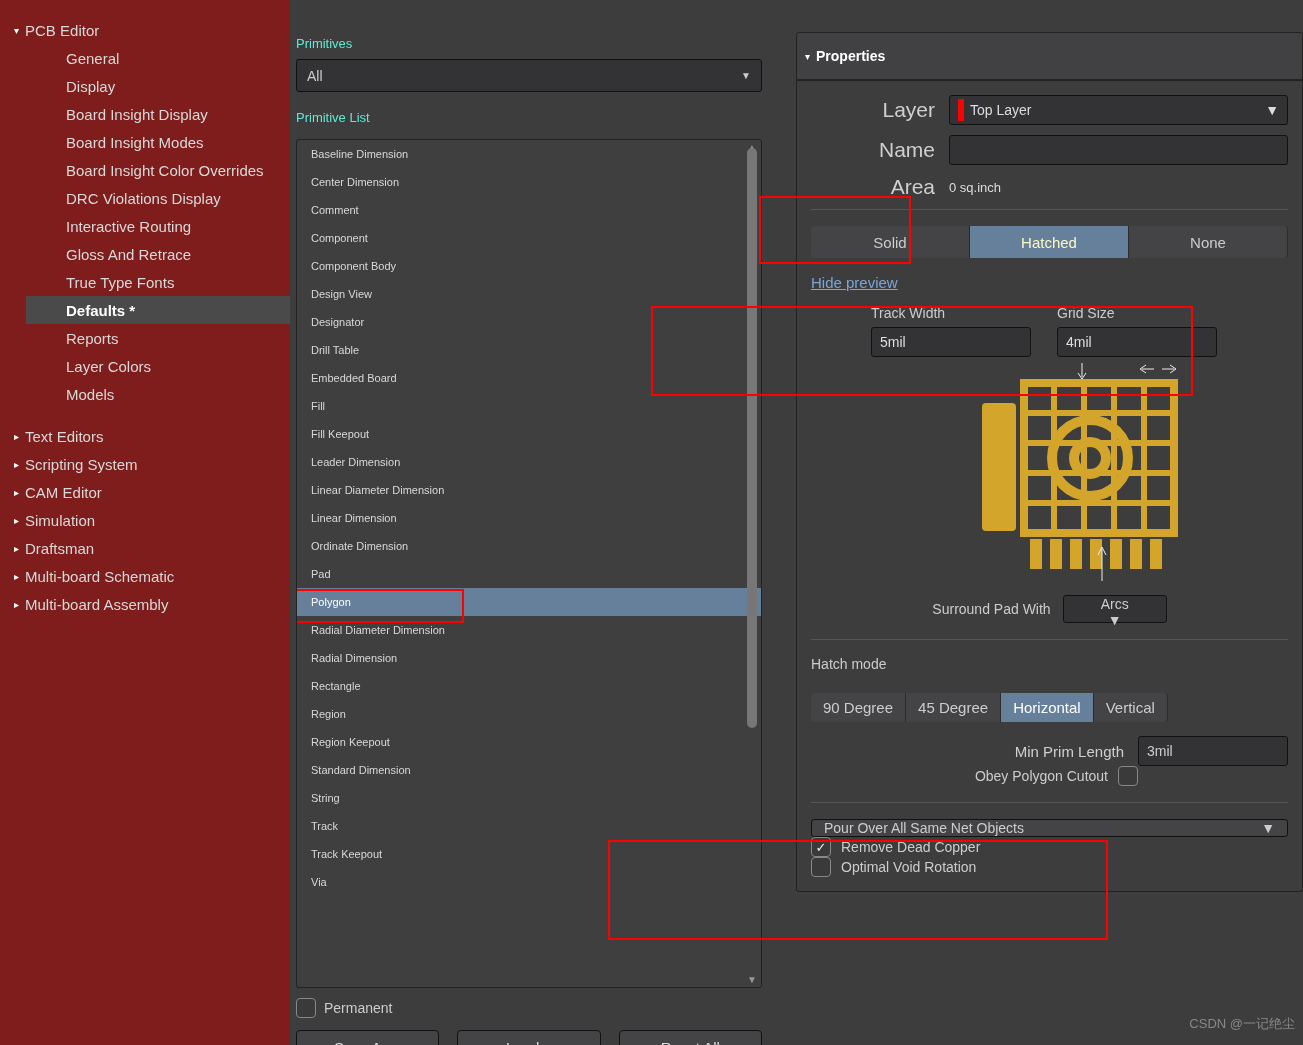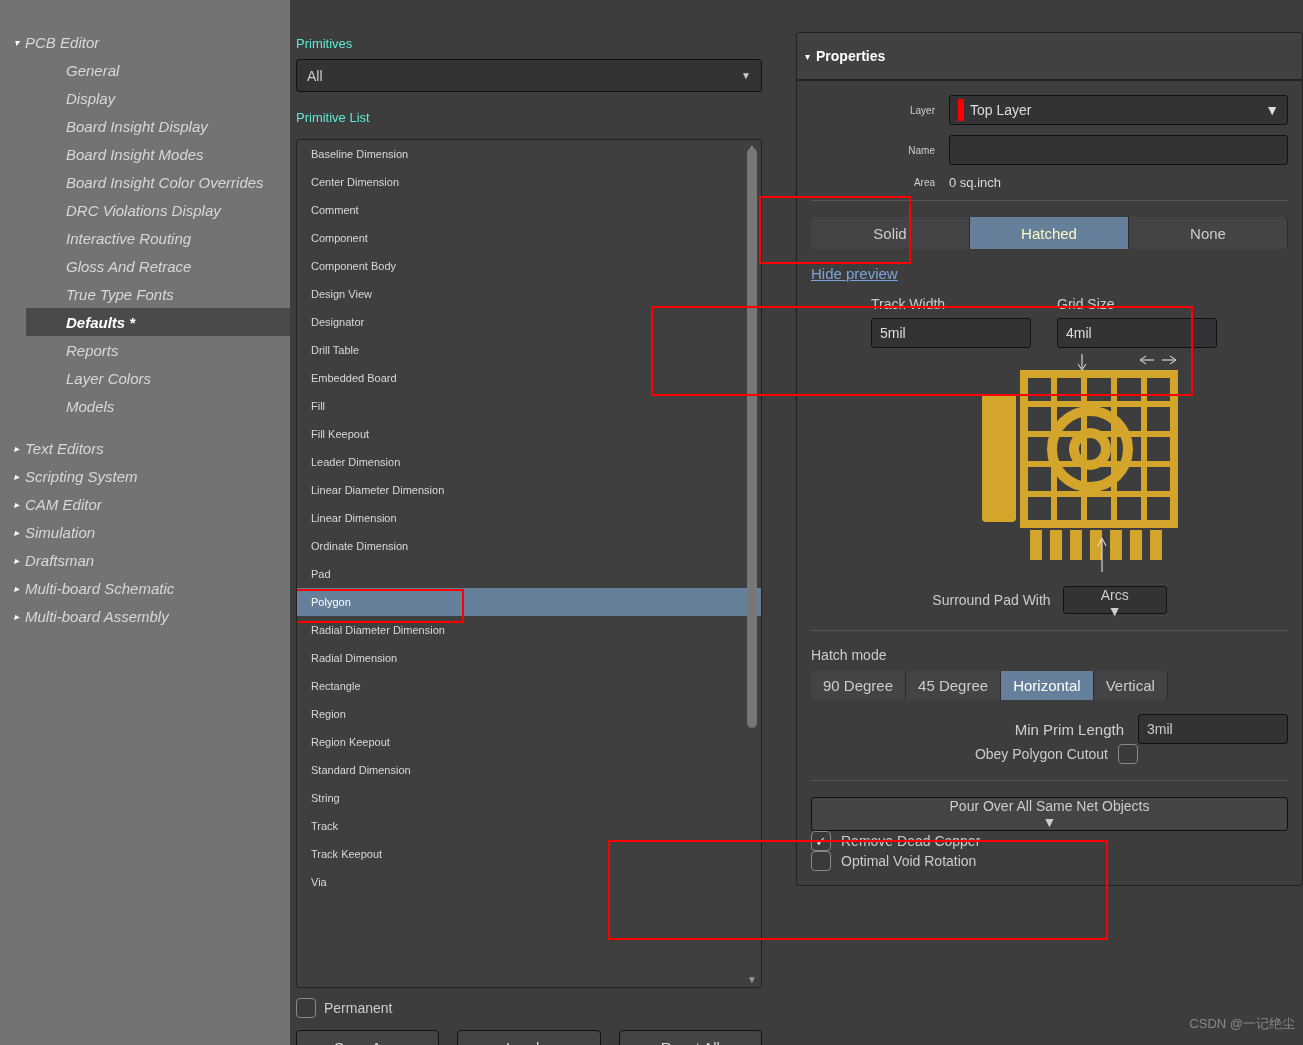--- a/index.html
+++ b/index.html
@@ -1,19 +1,19 @@
 <!DOCTYPE html>
 <html><head>
 <meta charset="utf-8">
 <style>
   * { box-sizing: border-box; font-family: "Segoe UI", Arial, sans-serif; }
   body { margin:0; background:#3d3d3d; color:#ccc; font-size:14px; width:1303px; height:1045px; overflow:hidden; display:flex; }
 
   
-  .sidebar { width:290px; background:#737373; padding-top:14px;font-style:italic; }
+  .sidebar { width:290px; background:#7f1d1d; padding-top:2px; }
   .tree li { list-style:none; }
   .tree ul { margin:0; padding-left:16px; }
   .tree-item { display:flex; align-items:center; height:28px; font-size:15px; color:#d8d8d8; padding-left:4px; cursor:pointer; }
   .tree-item.expanded::before { content:"▾"; font-size:10px; margin-right:6px; color:#fff;}
   .tree-item.collapsed::before { content:"▸"; font-size:10px; margin-right:6px; color:#fff;}
   .tree-leaf { display:flex; align-items:center; height:28px; font-size:15px; color:#d8d8d8; padding-left:40px; cursor:pointer;}
   .tree-leaf.selected { background:#4a4a4a; font-weight:600; color:#fff; }
 
   
   .middle { width:490px; padding:20px 18px 0 6px; display:flex; flex-direction:column; }
@@ -38,21 +38,21 @@
 
   .button-row { display:flex; gap:18px; margin-top:12px; margin-bottom: -20px; }
   .btn { flex:1; height:35px; border:1px solid #111; background:#444446; border-radius:4px; display:flex; align-items:center; justify-content:center; cursor:pointer; font-size:15px; color:#ddd;}
 
   
   .right { flex:1; padding:0 0 0 16px; position:relative;}
   .panel-header { display:flex; align-items:center; height:48px; background:#414143; padding-left:8px; margin-top:32px; border:1px solid #222; border-radius:3px 3px 0 0;}
   .panel-header .tri { font-size:10px; color:#fff; margin-right:6px;}
   .panel-body { background:#3d3d3e; border:1px solid #222; border-radius:0 0 3px 3px; padding:14px; }
   .prop-row { display:flex; align-items:center; margin-bottom:10px; }
-  .prop-row label { width:138px; text-align:right; padding-right:14px; font-size:10px; color:#cfcfcf; }
+  .prop-row label { width:138px; text-align:right; padding-right:14px; font-size:21px; color:#cfcfcf; }
   .prop-row .field { flex:1; height:30px; background:#333336; border:1px solid #111; border-radius:3px; display:flex; align-items:center; padding:0 8px; color:#ddd; justify-content:space-between;}
   .prop-row .static { flex:1; font-size:13px; color:#ddd; }
   .layer-swatch { width:6px; height:22px; background:#f00; margin-right:6px;}
   .tab-row { display:flex; margin:16px 0 0 0; }
   .tab { flex:1; height:32px; display:flex; align-items:center; justify-content:center; background:#444446; font-size:15px; cursor:pointer; border-right:1px solid #2b2b2b; }
   .tab.first{border-radius:4px 0 0 4px;}
   .tab.last{border-radius:0 4px 4px 0;}
   .tab.active { background:#667f9b; color:#fef9c3;}
   .red-box.hatched { position:absolute; left:759px; top:196px; width:152px; height:68px; }
 
@@ -63,34 +63,34 @@
   .hatch-grid-col { display:flex; flex-direction:column; gap:6px; flex:1; max-width:160px;}
   .small-field { height:30px; background:#333336; border:1px solid #111; border-radius:3px; padding:0 8px; display:flex; align-items:center; color:#ddd; }
   .red-box.trackgrid { left:651px; top:306px; width:542px; height:90px; }
 
   .preview-wrap { display:flex; justify-content:center; margin:6px 0 12px 0; }
 
   .surround-row { display:flex; align-items:center; justify-content:center; gap:12px;}
   .thin-dropdown { width:104px; height:28px; background:#333336; border:1px solid #111; border-radius:3px; display:flex; align-items:center; justify-content:space-between; padding:0 8px;flex-direction:column;}
   .divider { height:1px; background:#555; margin:16px 0; }
 
-  .hatch-modes { display:inline-flex; margin-top:8px;}
+  .hatch-modes { display:inline-flex; margin-top:21px;}
   .hmode { padding:6px 12px; background:#444446; font-size:15px; cursor:pointer; border-right:1px solid #2b2b2b;}
   .hmode.first{border-radius:4px 0 0 4px;}
   .hmode.last{border-radius:0 4px 4px 0;}
   .hmode.active { background:#667f9b; color:#fff;}
 
   .minprim-row { display:flex; align-items:center; gap:14px; margin-top:14px; justify-content:flex-end; padding-left:100px;}
   .minprim-row label { font-size:15px; color:#cfcfcf; }
   .minprim-field { flex:1; max-width:150px; height:30px; background:#333336; border:1px solid #111; border-radius:3px; padding:0 8px; display:flex; align-items:center;}
 
   .check-row { display:flex; align-items:center; gap:10px; margin-top:0; padding-left:0;}
   .check-row.end { justify-content:flex-end; padding-right:150px;}
 
-  .pour-select { height:34px; background:#444446; border:1px solid #111; border-radius:3px; display:flex; align-items:center; justify-content:space-between; padding:0 12px; margin-top:10px;flex-direction:column;}
+  .pour-select { height:18px; background:#444446; border:1px solid #111; border-radius:3px; display:flex; align-items:center; justify-content:space-between; padding:0 12px; margin-top:10px;}
 
   .red-box.pour { left:608px; top:840px; width:500px; height:100px;}
 
   .watermark { position:absolute; right:8px; bottom:12px; color:#888; font-size:13px;}
 </style>
 </head>
 <body>
 
 <div class="sidebar">
   <ul class="tree" style="padding-left:10px;">

